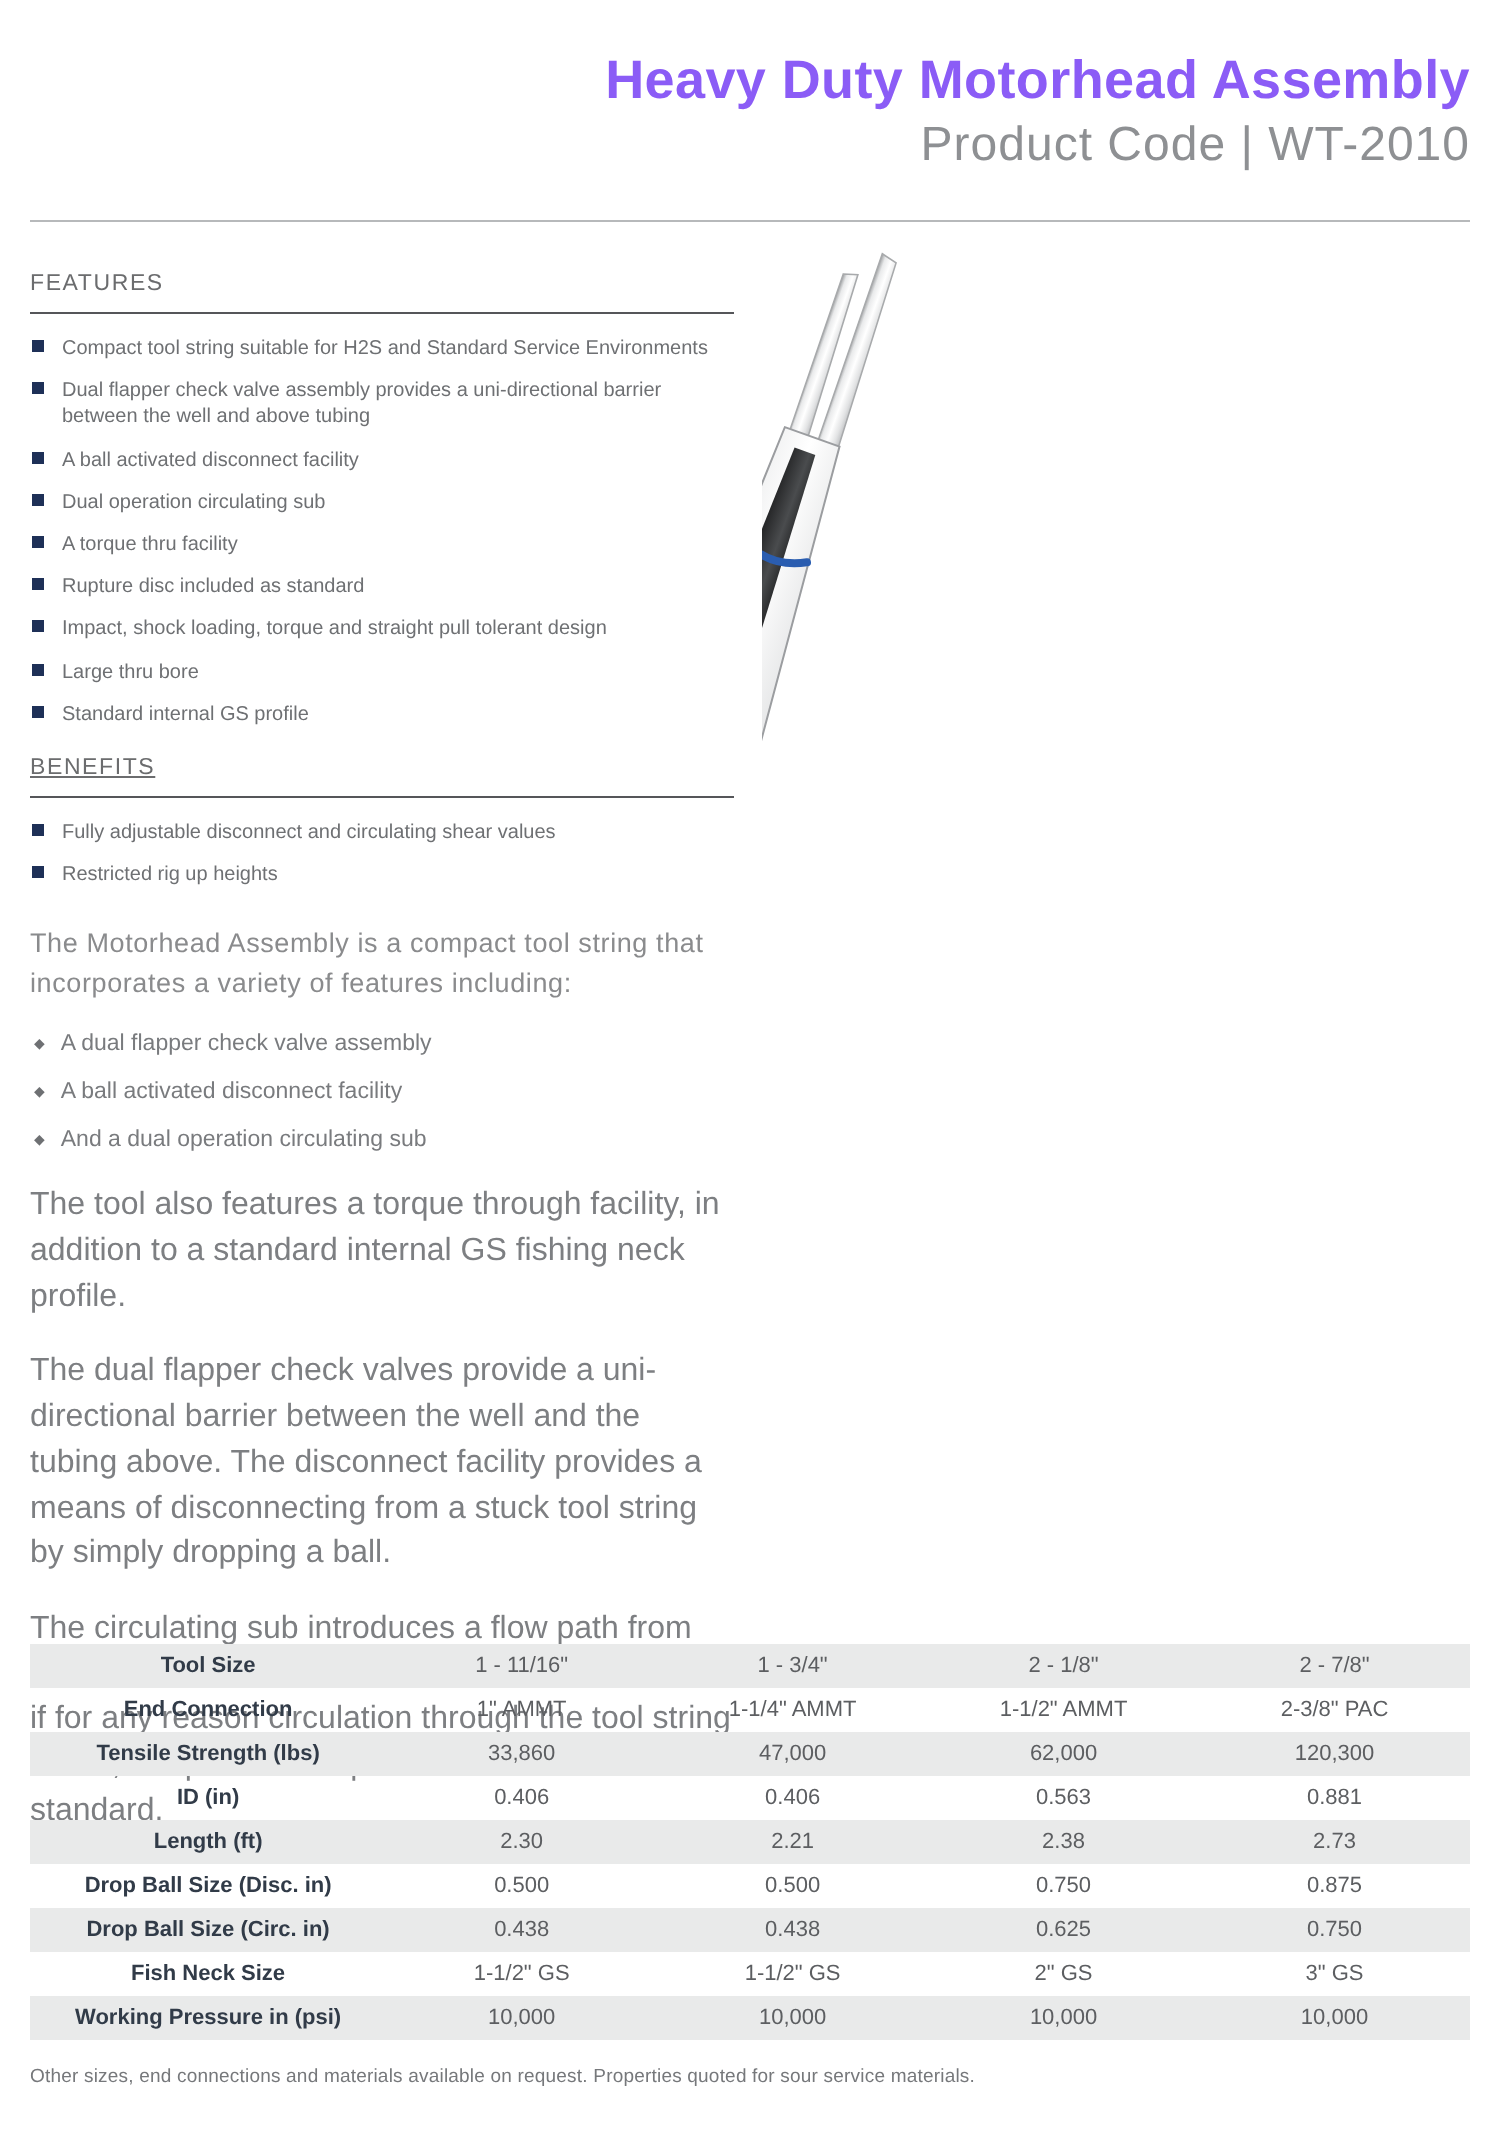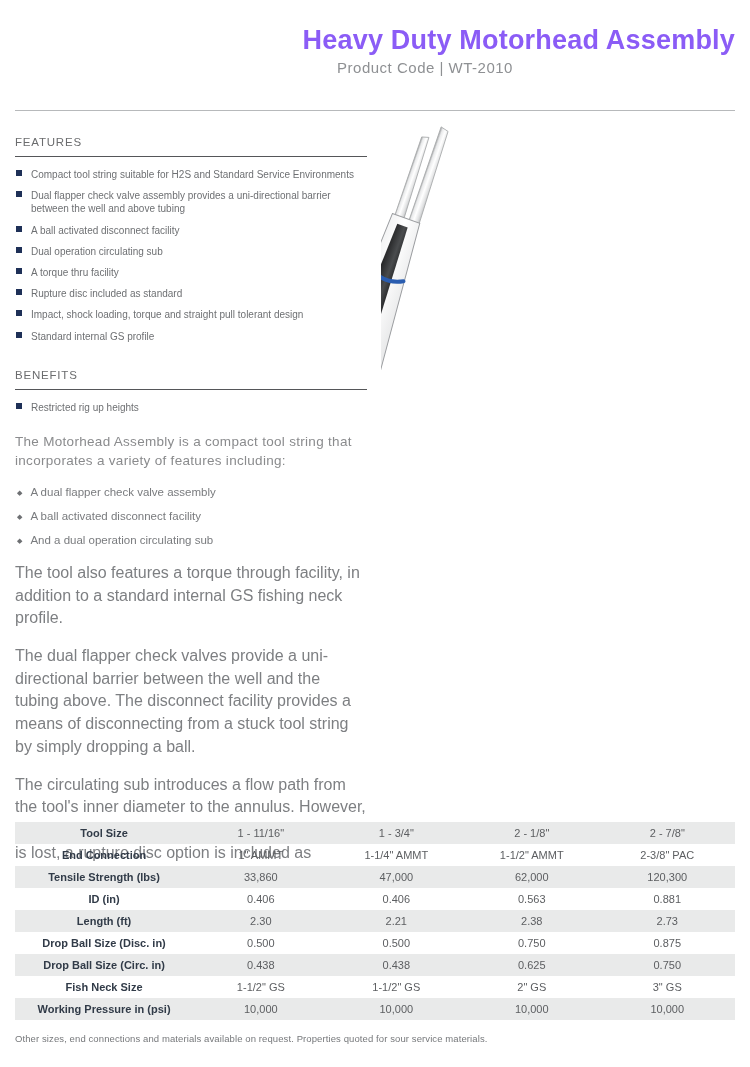--- a/index.html
+++ b/index.html
@@ -3,31 +3,31 @@
 <meta charset="utf-8">
 <style>
   html,body{margin:0;padding:0;background:#ffffff;}
   .page{
     position:relative;width:750px;height:1067px;background:#ffffff;overflow:hidden;
     font-family:"Liberation Sans","DejaVu Sans",sans-serif;color:#6e7073;
   }
   
   .hdr{position:absolute;top:26px;right:15px;width:620px;text-align:right;}
   .hdr .title{font-size:27px;font-weight:bold;color:#8b5cf6;letter-spacing:0.2px;line-height:1.1;}
-  .hdr .subtitle{font-size:15px;font-weight:400;color:#8e9093;margin-top:3px;letter-spacing:0.5px;text-align:center;}
+  .hdr .subtitle{font-size:24px;font-weight:400;color:#8e9093;margin-top:3px;letter-spacing:0.5px;}
   .toprule{position:absolute;top:110px;left:15px;right:15px;height:0;border-top:1.5px solid #b7b9bb;}
   
   .leftcol{position:absolute;top:136px;left:15px;width:352px;}
   .sechead{font-size:11.5px;color:#6b6c6e;letter-spacing:0.8px;font-weight:400;
     padding-bottom:8px;border-bottom:1px solid #555659;margin:0 0 11px 0;}
   ul.sqlist{list-style:none;margin:0 0 6px 0;padding:0;}
   ul.sqlist li{display:flex;align-items:flex-start;margin-bottom:8px;font-size:10px;
     line-height:1.32;color:#6e7073;}
   .sq{flex:0 0 auto;width:6px;height:6px;background:#1e3057;margin:2px 9px 0 1px;}
-  .benefits-gap{margin-top:26px;}
+  .benefits-gap{margin-top:14px;text-decoration:underline;}
   .intro{font-size:13.5px;color:#8a8b8d;line-height:1.45;letter-spacing:0.3px;margin-top:18px;}
   ul.dotlist{list-style:none;margin:14px 0 0 0;padding:0;}
   ul.dotlist li{display:flex;align-items:flex-start;margin-bottom:9px;font-size:11.5px;
     color:#797b7e;line-height:1.3;}
   .dm{flex:0 0 auto;font-size:7px;color:#6e7073;margin:3px 8px 0 2px;}
   .paras p{font-size:16px;color:#7d7f82;line-height:1.42;margin:0 0 15px 0;}
   .paras{margin-top:14px;}
   
   .toolimg{position:absolute;top:116px;left:381px;width:369px;height:707px;}
   
@@ -83,29 +83,37 @@
   <li>
     <span class="sq"></span>
     <span>Rupture disc included as standard</span>
   </li>
 
   <li>
     <span class="sq"></span>
     <span>Impact, shock loading, torque and straight pull tolerant design</span>
   </li>
 
+  <li>
+    <span class="sq"></span>
+    <span>Large thru bore</span>
+  </li>
 
   <li>
     <span class="sq"></span>
     <span>Standard internal GS profile</span>
   </li>
 </ul>
 
     <h2 class="sechead benefits-gap">BENEFITS</h2>
     <ul class="sqlist">
+  <li>
+    <span class="sq"></span>
+    <span>Fully adjustable disconnect and circulating shear values</span>
+  </li>
 
   <li>
     <span class="sq"></span>
     <span>Restricted rig up heights</span>
   </li>
 </ul>
 
     <p class="intro">The Motorhead Assembly is a compact tool string that incorporates a variety of features including:</p>
 
     <ul class="dotlist">

